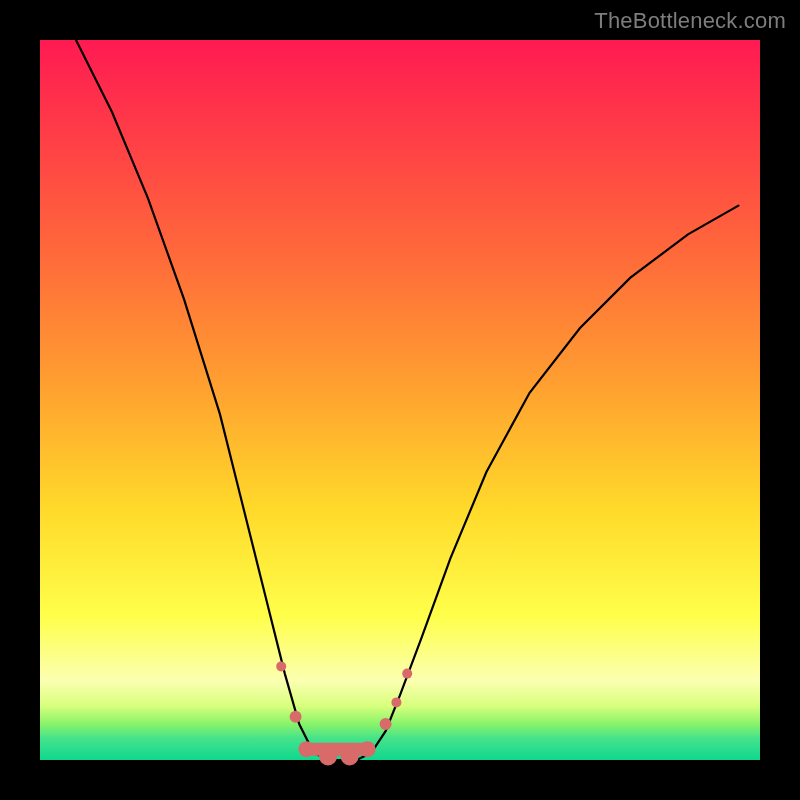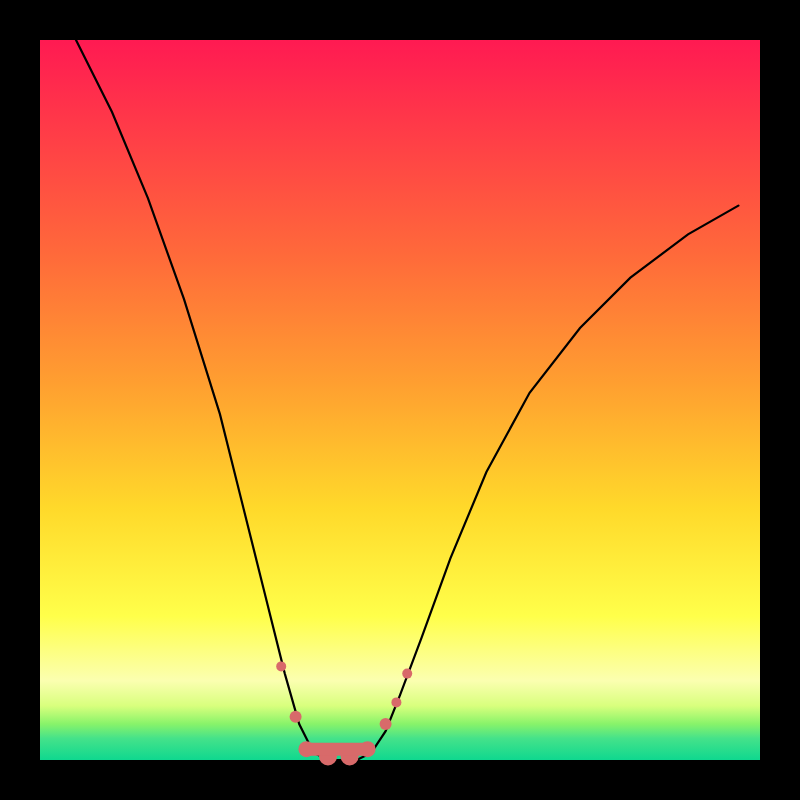--- a/index.html
+++ b/index.html
@@ -57,20 +57,21 @@
     top: 0;
     width: 720px;
     height: 720px;
     overflow: visible;
   }
 </style>
 </head>
 <body>
 
 <div class="frame">
+  <div class="watermark">TheBottleneck.com</div>
   <div class="plot-area">
     <svg class="curve" viewBox="0 0 720 720">
       <path id="black-curve" fill="none" stroke-width="2.2" stroke-linecap="round" d="M36.0 0.0 L72.0 72.0 L108.0 158.4 L144.0 259.2 L180.0 374.4 L201.6 460.8 L223.2 547.2 L244.8 633.6 L259.2 684.0 L273.6 712.8 L288.0 720.0 L302.4 720.0 L316.8 720.0 L331.2 712.8 L345.6 691.2 L360.0 655.2 L381.6 597.6 L410.4 518.4 L446.4 432.0 L489.6 352.8 L540.0 288.0 L590.4 237.6 L648.0 194.4 L698.4 165.6 " stroke="#000000"></path>
       <g id="marker-group">
           <circle cx="241.2" cy="626.4" r="5.0" fill="#d86a6a" stroke="#c15858" stroke-width="0"></circle>
           <circle cx="255.6" cy="676.8" r="6.0" fill="#d86a6a" stroke="#c15858" stroke-width="0"></circle>
           <circle cx="266.4" cy="709.2" r="8.0" fill="#d86a6a" stroke="#c15858" stroke-width="0"></circle>
           <circle cx="288.0" cy="716.4" r="9.0" fill="#d86a6a" stroke="#c15858" stroke-width="0"></circle>
           <circle cx="309.6" cy="716.4" r="9.0" fill="#d86a6a" stroke="#c15858" stroke-width="0"></circle>
           <circle cx="327.6" cy="709.2" r="8.0" fill="#d86a6a" stroke="#c15858" stroke-width="0"></circle>

